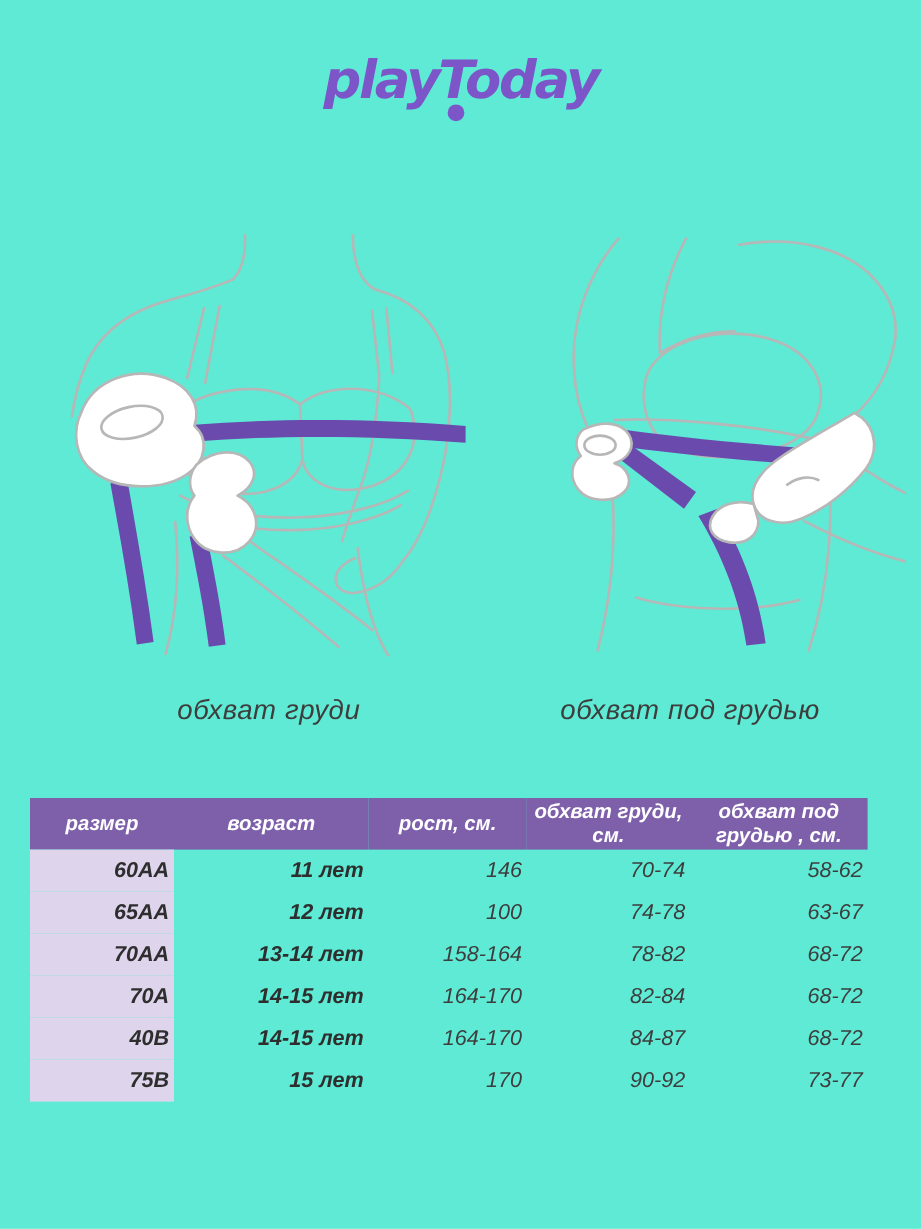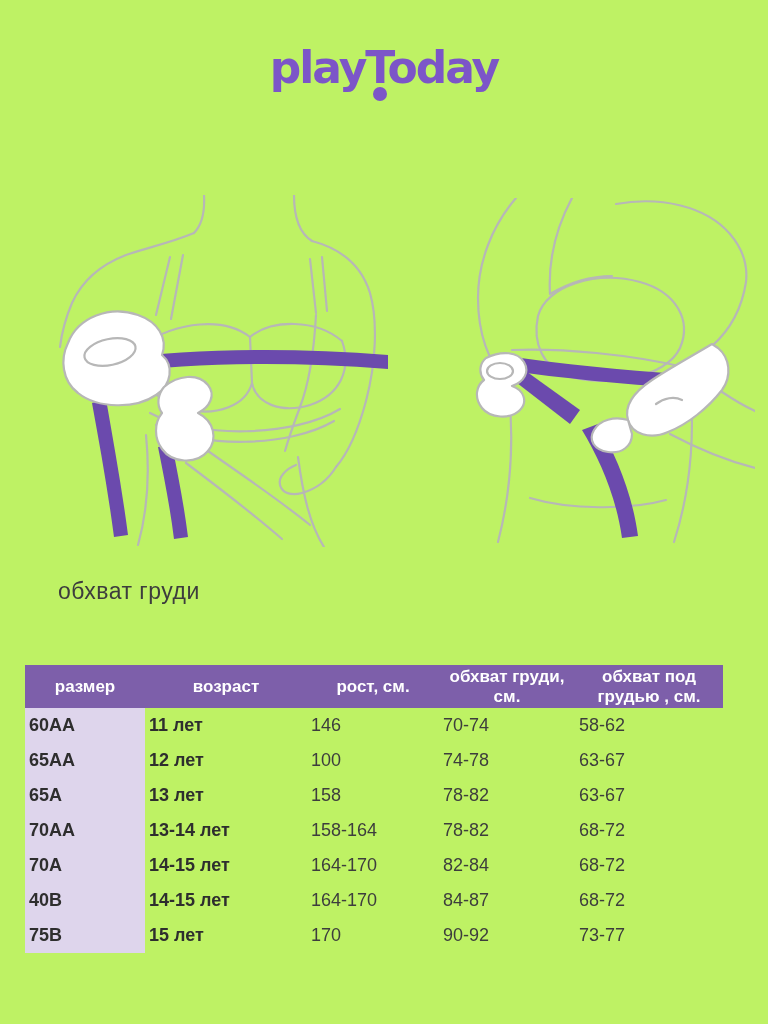--- a/index.html
+++ b/index.html
@@ -10,21 +10,21 @@
     --text:#3d3d3d;
     --logo:#7c55c8;
   }
   *{margin:0;padding:0;box-sizing:border-box;}
   html,body{background:#fff;}
   body{
     width:768px;height:1024px;
     font-family:"Liberation Sans","DejaVu Sans",sans-serif;
     position:relative;overflow:hidden;
   }
-  .page{position:relative;width:768px;height:1024px;background:#bef264;}
+  .page{position:relative;width:768px;height:1024px;background:#5eead4;font-style:italic;}
 
   
   .logo-wrap{position:absolute;top:42px;left:0;width:768px;text-align:center;}
   .logo{
     position:relative;display:inline-block;
     font-family:"DejaVu Sans","Liberation Sans",sans-serif;
     font-weight:bold;font-size:44px;letter-spacing:-2px;
     color:var(--logo);
   }
   .logo-dot{
@@ -37,38 +37,38 @@
   .fig{position:absolute;}
   .fig svg{display:block;width:100%;height:100%;}
   .fig-left{left:58px;top:195px;width:332px;height:352px;}
   .fig-right{left:420px;top:198px;width:335px;height:350px;}
   .ln{stroke:var(--line);stroke-width:2.2;fill:none;stroke-linecap:round;stroke-linejoin:round;}
   .hand{stroke:var(--line);stroke-width:2.2;fill:#fff;stroke-linecap:round;stroke-linejoin:round;}
   .tape{fill:var(--tape);stroke:none;}
 
   
   .caption{
-    position:absolute;top:578px;
+    position:absolute;top:578px;text-align:center;
     font-size:23px;color:var(--text);letter-spacing:.5px;
   }
   .caption-left{left:58px;width:332px;}
   .caption-right{left:420px;width:310px;}
 
   
   .size-table{
     position:absolute;left:25px;top:665px;width:698px;
     border-collapse:collapse;table-layout:fixed;
   }
   .size-table th{
     background:var(--header-bg);color:#fff;
     font-size:17px;font-weight:bold;line-height:1.15;
     height:41px;vertical-align:middle;text-align:center;padding:2px 6px;
   }
   .size-table td{
-    height:35px;text-align:left;vertical-align:middle;
+    height:35px;text-align:right;vertical-align:middle;
     font-size:18px;color:var(--text);font-weight:400;padding:0 4px;margin-left:25px;
   }
   .size-table td:first-child{
     background:var(--first-col-bg);
     font-weight:bold;color:#2e2e2e;
   }
   .size-table td:nth-child(2){font-weight:bold;color:#2e2e2e;}
 </style>
 </head>
 <body>
@@ -152,20 +152,21 @@
       <path class="hand" d="M292,146 C272,158 250,170 232,182 C214,194 204,208 208,222 C212,236 230,242 248,234 C268,226 288,210 302,192 C312,178 310,160 298,150 Z"></path>
       <path class="hand" d="M208,222 C194,218 180,222 174,232 C168,242 174,252 188,254 C202,256 212,248 212,236 Z"></path>
       <path class="ln" d="M236,206 C244,200 254,198 262,202"></path>
 
       <path class="ln" d="M302,194 C314,202 324,208 335,213"></path>
       <path class="ln" d="M250,236 C280,252 308,263 335,270"></path>
     </svg>
   </figure>
 
   <div class="caption caption-left">обхват груди</div>
+  <div class="caption caption-right">обхват под грудью</div>
 
   <table class="size-table">
     <colgroup>
       <col style="width:120px">
         <col style="width:162px">
         <col style="width:132px">
       <col style="width:136px">
         <col style="width:148px">
     </colgroup>
     <thead>
@@ -186,27 +187,20 @@
           <td>58-62</td>
         </tr>
         <tr>
           <td>65AA</td>
           <td>12 лет</td>
           <td>100</td>
           <td>74-78</td>
           <td>63-67</td>
         </tr>
         <tr>
-          <td>65A</td>
-          <td>13 лет</td>
-          <td>158</td>
-          <td>78-82</td>
-          <td>63-67</td>
-        </tr>
-        <tr>
           <td>70AA</td>
           <td>13-14 лет</td>
           <td>158-164</td>
           <td>78-82</td>
           <td>68-72</td>
         </tr>
         <tr>
           <td>70A</td>
           <td>14-15 лет</td>
           <td>164-170</td>

